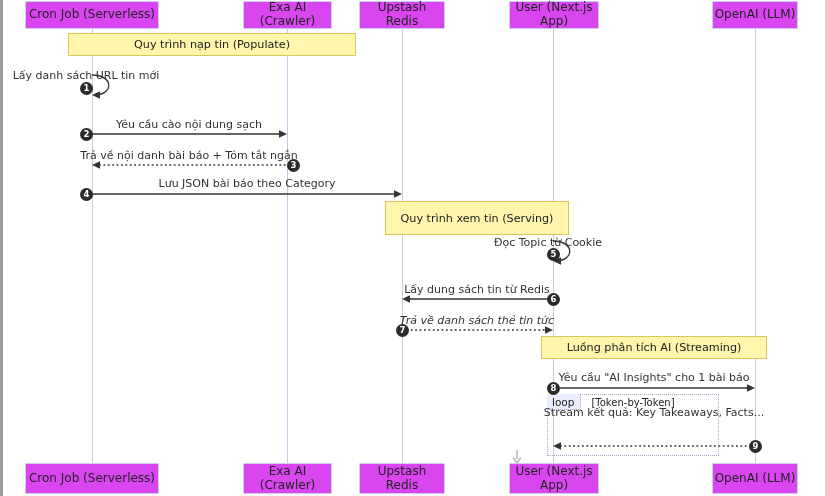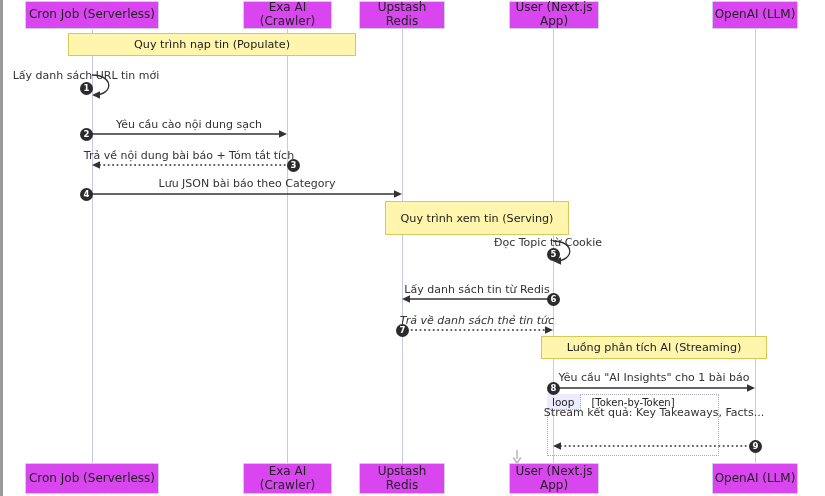--- a/index.html
+++ b/index.html
@@ -170,39 +170,39 @@
       <path d="M 4 2 C 26 2, 26 22, 6 22" fill="none" stroke="#333333" stroke-width="1.3"></path>
       <path d="M 4 22 L 12 18.2 L 12 25.8 Z" fill="#333333"></path>
     </svg>
     <div class="seq-num" style="left: 80px; top: 82px;">1</div>
     <div class="msg-label" style="left: 189px; top: 118px; transform: translateX(-50%);">Yêu cầu cào nội dung sạch</div>
     <svg class="arrow-svg" style="left:92px;top:126px;width:195px;height:16px;">
       <line x1="0" x2="188" y1="8" y2="8" stroke="#333333" stroke-width="1.3"></line>
       <path d="M 195 8 L 187 4.3 L 187 11.7 Z" fill="#333333"></path>
     </svg>
     <div class="seq-num" style="left: 80px; top: 128px;">2</div>
-    <div class="msg-label" style="left: 189px; top: 149px; transform: translateX(-50%);">Trả về nội dung bài báo + Tóm tắt tích</div>
+    <div class="msg-label" style="left: 189px; top: 149px; transform: translateX(-50%);">Trả về nội danh bài báo + Tóm tắt ngắn</div>
     <svg class="arrow-svg" style="left:92px;top:157px;width:195px;height:16px;">
       <line x1="7" x2="195" y1="8" y2="8" stroke="#333333" stroke-width="1.3" stroke-dasharray="1.8,2.6"></line>
       <path d="M 0 8 L 8 4.3 L 8 11.7 Z" fill="#333333"></path>
     </svg>
     <div class="seq-num" style="left: 287px; top: 159px;">3</div>
     <div class="msg-label" style="left: 247px; top: 177px; transform: translateX(-50%);">Lưu JSON bài báo theo Category</div>
     <svg class="arrow-svg" style="left:92px;top:186px;width:310px;height:16px;">
       <line x1="0" x2="303" y1="8" y2="8" stroke="#333333" stroke-width="1.3"></line>
       <path d="M 310 8 L 302 4.3 L 302 11.7 Z" fill="#333333"></path>
     </svg>
     <div class="seq-num" style="left: 80px; top: 188px;">4</div>
     <div class="msg-label" style="left: 548px; top: 236px; transform: translateX(-50%); text-align: center;">Đọc Topic từ Cookie</div>
     <svg class="arrow-svg" style="left:549px;top:239px;width:48px;height:30px;">
       <path d="M 4 2 C 26 2, 26 22, 6 22" fill="none" stroke="#333333" stroke-width="1.3"></path>
       <path d="M 4 22 L 12 18.2 L 12 25.8 Z" fill="#333333"></path>
     </svg>
     <div class="seq-num" style="left: 547px; top: 248px;">5</div>
-    <div class="msg-label" style="left: 477px; top: 283px; transform: translateX(-50%);">Lấy danh sách tin từ Redis</div>
+    <div class="msg-label" style="left: 477px; top: 283px; transform: translateX(-50%);">Lấy dung sách tin từ Redis</div>
     <svg class="arrow-svg" style="left:402px;top:291px;width:151px;height:16px;">
       <line x1="7" x2="151" y1="8" y2="8" stroke="#333333" stroke-width="1.3"></line>
       <path d="M 0 8 L 8 4.3 L 8 11.7 Z" fill="#333333"></path>
     </svg>
     <div class="seq-num" style="left: 547px; top: 293px;">6</div>
     <div class="msg-label" style="left: 477px; top: 314px; transform: translateX(-50%); font-style: italic;">Trả về danh sách thẻ tin tức</div>
     <svg class="arrow-svg" style="left:402px;top:322px;width:151px;height:16px;">
       <line x1="0" x2="144" y1="8" y2="8" stroke="#333333" stroke-width="1.3" stroke-dasharray="1.8,2.6"></line>
       <path d="M 151 8 L 143 4.3 L 143 11.7 Z" fill="#333333"></path>
     </svg>

